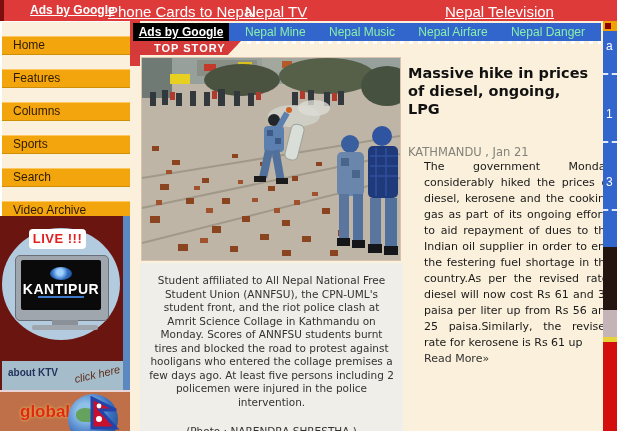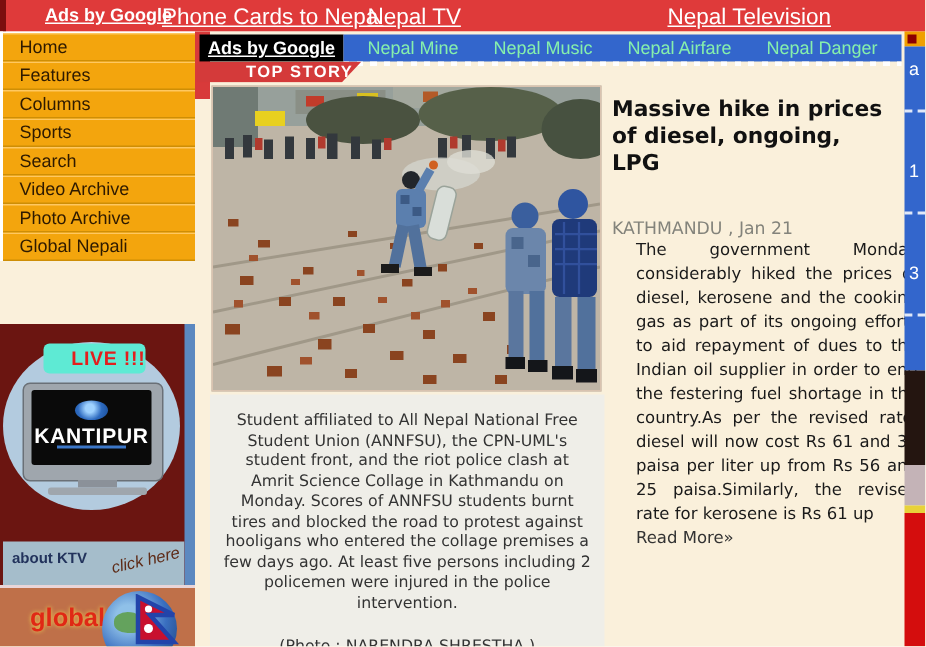--- a/index.html
+++ b/index.html
@@ -9,27 +9,27 @@
   }
   
   .topbar{position:absolute;left:0;top:0;width:617px;height:21px;background:#DF3A3A;}
   .topbar .maroon-edge{position:absolute;left:0;top:0;width:4px;height:21px;background:#7C0E0E;}
   .topbar .ads-label{position:absolute;left:30px;top:3px;color:#fff;font-weight:bold;font-size:12px;text-decoration:underline;}
   .topbar a{position:absolute;top:3px;color:#fff;font-size:15px;text-decoration:underline;white-space:nowrap;}
   .tl0{left:108px}.tl1{left:245px}.tl2{left:335px}.tl3{left:445px}
   
   .sidebar-menu{position:absolute;left:0;top:21px;width:130px;border-top:1px solid #fff;border-left:2px solid #fff;box-sizing:border-box;}
   .menu-item{height:18px;line-height:18px;background:#F3A50D;border-bottom:1px solid #CE8E05;
-    box-shadow:inset 0 1px 0 #FFC860;color:#2E1A00;font-size:12px;padding-left:11px;cursor:pointer;}
+    box-shadow:inset 0 1px 0 #FFC860;color:#2E1A00;font-size:12px;padding-left:11px;cursor:pointer;margin-top:14px;}
   
   .ktv-ad{position:absolute;left:0;top:216px;width:130px;height:174px;background:#6B1511;
     border-right:7px solid #5B88C0;box-sizing:border-box;overflow:hidden;}
   .ktv-circle{position:absolute;left:2px;top:12px;width:118px;height:112px;border-radius:50%;background:#B3CBDF;}
-  .live-badge{position:absolute;left:29px;top:13px;width:68px;height:20px;background:#5eead4;border-radius:4px;
-    color:#E31E1E;font-weight:bold;font-size:13px;text-align:right;line-height:20px;letter-spacing:.5px;}
+  .live-badge{position:absolute;left:29px;top:13px;width:57px;height:20px;background:#ffffff;border-radius:4px;
+    color:#E31E1E;font-weight:bold;font-size:13px;text-align:center;line-height:20px;letter-spacing:.5px;}
   .tv{position:absolute;left:15px;top:39px;width:92px;height:64px;background:#9FA6AD;border:1px solid #6a7077;border-radius:5px;}
   .tv-screen{position:absolute;left:5px;top:4px;width:80px;height:50px;background:#0a0a0a;border-radius:2px;text-align:center;}
   .tv-logo-swoosh{display:inline-block;margin-top:7px;width:22px;height:13px;border-radius:50%;
     background:radial-gradient(circle at 45% 40%, #9fd2ff 0 20%, #2E6BC0 55%, #174a94 100%);}
   .tv-brand{color:#fff;font-weight:bold;font-size:14px;letter-spacing:.5px;line-height:10px;}
   .tv-subline{margin:2px auto 0 auto;width:46px;height:2px;background:#3C77C8;}
   .tv-neck{position:absolute;left:52px;top:104px;width:26px;height:5px;background:#8b9199;}
   .tv-base{position:absolute;left:32px;top:109px;width:66px;height:5px;background:#9FA6AD;border-radius:2px;}
   .more-info-bar{position:absolute;left:2px;top:124px;width:121px;height:21px;background:#F1E41F;
     color:#E2491A;font-weight:bold;font-size:13px;text-align:center;line-height:21px;cursor:pointer;}
@@ -49,21 +49,21 @@
   .adsbox{position:absolute;left:133px;top:23px;width:96px;height:18px;background:#000;
     color:#fff;font-weight:bold;font-size:12px;text-align:center;line-height:18px;}
   .adsbox span{text-decoration:underline;}
   .navbar2{position:absolute;left:229px;top:23px;width:372px;height:18px;background:#3366CC;
     display:flex;justify-content:space-between;align-items:center;padding:0 16px;box-sizing:border-box;}
   .navbar2 a{color:#86efac;font-size:12px;white-space:nowrap;}
   .nav2-dots{position:absolute;left:229px;top:41px;width:372px;height:3px;
     background:repeating-linear-gradient(90deg,#fff 0 4px,transparent 4px 9px);}
   .top-story{position:absolute;left:131px;top:41px;width:110px;height:14px;background:#D43A3A;
     clip-path:polygon(0 0,100% 0,88% 100%,0 100%);
-    color:#fff;font-weight:bold;font-size:11px;line-height:14px;padding-left:33px;letter-spacing:1px;box-sizing:border-box;}
+    color:#fff;font-weight:bold;font-size:11px;line-height:14px;padding-left:23px;letter-spacing:1px;box-sizing:border-box;}
   
   .photo{position:absolute;left:141px;top:57px;width:258px;height:202px;border:1px solid #d9c3b0;background:#b8b0a2;}
   
   .caption-box{position:absolute;left:140px;top:263px;width:263px;height:168px;background:#EFEEE8;}
   .caption-text{margin:11px 8px 0 8px;color:#333;font-family:"DejaVu Sans",sans-serif;font-size:10.5px;line-height:13.5px;text-align:center;}
   .photo-credit{position:absolute;left:0;top:162px;width:100%;text-align:center;color:#333;
     font-family:"DejaVu Sans",sans-serif;font-size:10.5px;}
   
   .article{position:absolute;left:408px;top:64px;width:188px;}
   .headline{color:#111;font-family:"DejaVu Sans",sans-serif;font-weight:bold;font-size:14.5px;line-height:18px;}

